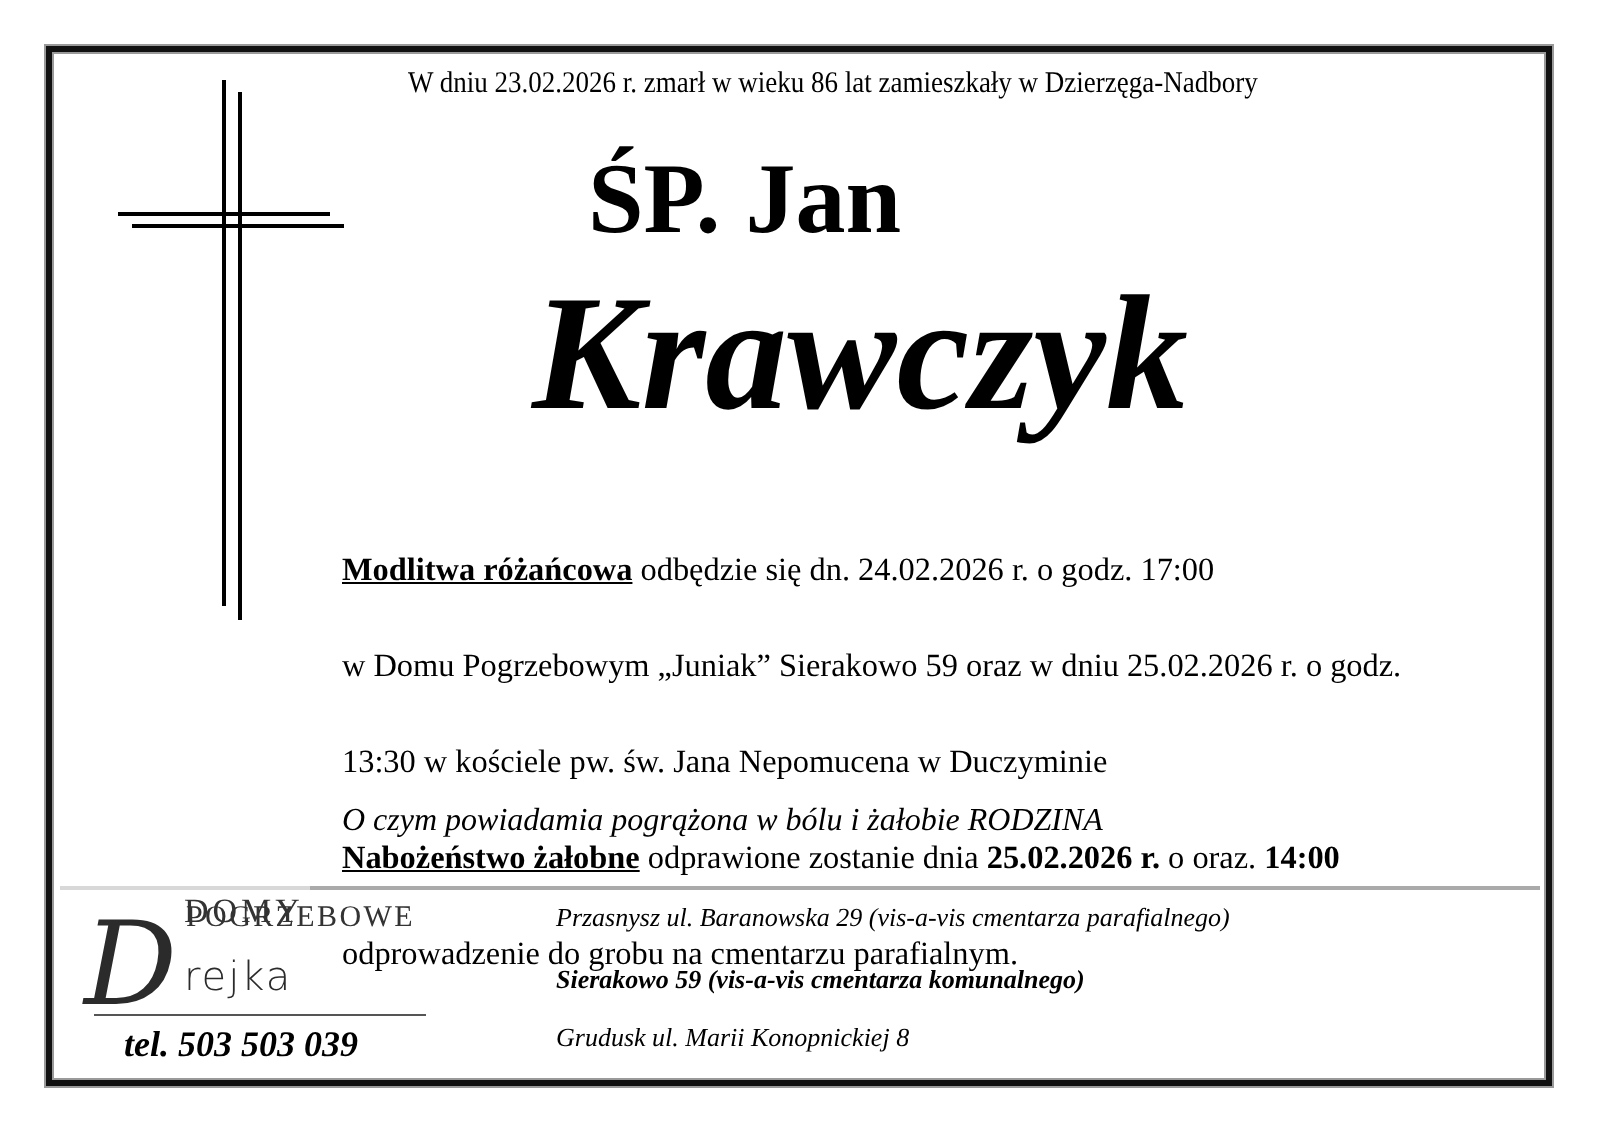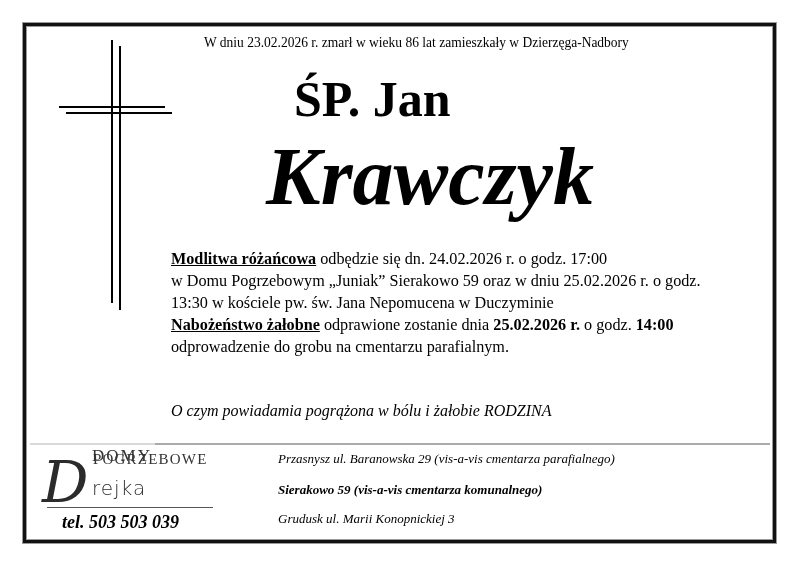--- a/index.html
+++ b/index.html
@@ -6,21 +6,21 @@
   body { width: 800px; height: 565px; position: relative; overflow: hidden;
          font-family: "Liberation Serif", serif; color: #000; }
   .frame { position: absolute; left: 23px; top: 23px; width: 747px; height: 514px;
            border: 3px solid #111; box-shadow: 0 0 0 1px #9a9a9a, inset 0 0 0 1px #9a9a9a; }
   .abs { position: absolute; white-space: nowrap; }
   .topline { left: 204px; top: 34px; font-size: 15px; transform: scaleX(0.9); transform-origin: left top; }
   .name1 { left: 294px; top: 70px; font-size: 50px; font-weight: bold; letter-spacing: 0px; }
   .name2 { left: 266px; top: 130px; font-size: 82px; font-weight: bold; font-style: italic; }
   .line { position: absolute; background: #000; }
   .body { left: 171px; top: 248px; font-size: 16.2px; line-height: 22px; }
-  .body .l { display: block; white-space: nowrap; }
+  .body .l { display: block; white-space: nowrap; margin-top: 26px; }
   .u { text-decoration: underline; font-weight: bold; }
   .b { font-weight: bold; }
   .closing { left: 171px; top: 402px; font-size: 16px; font-weight: normal; font-style: italic; }
   .sep { position: absolute; left: 30px; top: 443px; width: 740px; height: 2px;
          background: linear-gradient(to right, #d8d8d8 0, #d8d8d8 125px, #aaaaaa 125px); }
   .logo-domy { left: 92px; top: 446px; font-size: 17px; letter-spacing: 2px; color: #333; }
   .logo-pogrz { left: 93px; top: 451px; font-size: 15px; letter-spacing: 1.2px; color: #333; }
   .logo-d { left: 42px; top: 448px; font-size: 58px; font-style: italic; color: #2b2b2b; font-family: "DejaVu Serif", serif; }
   .logo-rejka { left: 92px; top: 476px; font-size: 20px; color: #2b2b2b; font-family: "DejaVu Sans", sans-serif; letter-spacing: 1px; font-weight: 300; }
   .logo-rule { position: absolute; left: 47px; top: 507px; width: 166px; height: 1px; background: #555; }
@@ -44,33 +44,33 @@
   <div class="line" style="left:66px; top:112px; width:106px; height:2px;"></div>
 </div>
 
 <div class="abs name1">ŚP.  Jan</div>
 <div class="abs name2">Krawczyk</div>
 
 <div class="abs body">
   <span class="l"><span class="u">Modlitwa różańcowa</span><span> odbędzie się dn. 24.02.2026 r. o godz. 17:00</span></span>
   <span class="l">w Domu Pogrzebowym „Juniak” Sierakowo 59 oraz w dniu 25.02.2026 r. o godz.</span>
   <span class="l">13:30 w kościele pw. św. Jana Nepomucena w Duczyminie</span>
-  <span class="l"><span class="u">Nabożeństwo żałobne</span><span> odprawione zostanie dnia </span><span class="b">25.02.2026 r.</span><span> o godz. </span><span class="b">14:00</span></span>
+  <span class="l"><span class="u">Nabożeństwo żałobne</span><span> odprawione zostanie dnia </span><span class="b">25.02.2026 r.</span><span> o oraz. </span><span class="b">14:00</span></span>
   <span class="l">odprowadzenie do grobu na cmentarzu parafialnym.</span>
 </div>
 
 <div class="abs closing">O czym powiadamia pogrążona w bólu i żałobie RODZINA</div>
 
 <div class="sep"></div>
 
 <div>
   <div class="abs logo-domy">DOMY</div>
   <div class="abs logo-pogrz">POGRZEBOWE</div>
   <div class="abs logo-d">D</div>
   <div class="abs logo-rejka">rejka</div>
   <div class="logo-rule"></div>
 </div>
 
 <div class="abs tel">tel. 503 503 039</div>
 
 <div class="abs addr a1">Przasnysz ul. Baranowska 29 (vis-a-vis cmentarza parafialnego)</div>
 <div class="abs addr a2">Sierakowo 59 (vis-a-vis cmentarza komunalnego)</div>
-<div class="abs addr a3">Grudusk ul. Marii Konopnickiej 3</div>
+<div class="abs addr a3">Grudusk ul. Marii Konopnickiej 8</div>
 
 </body></html>

